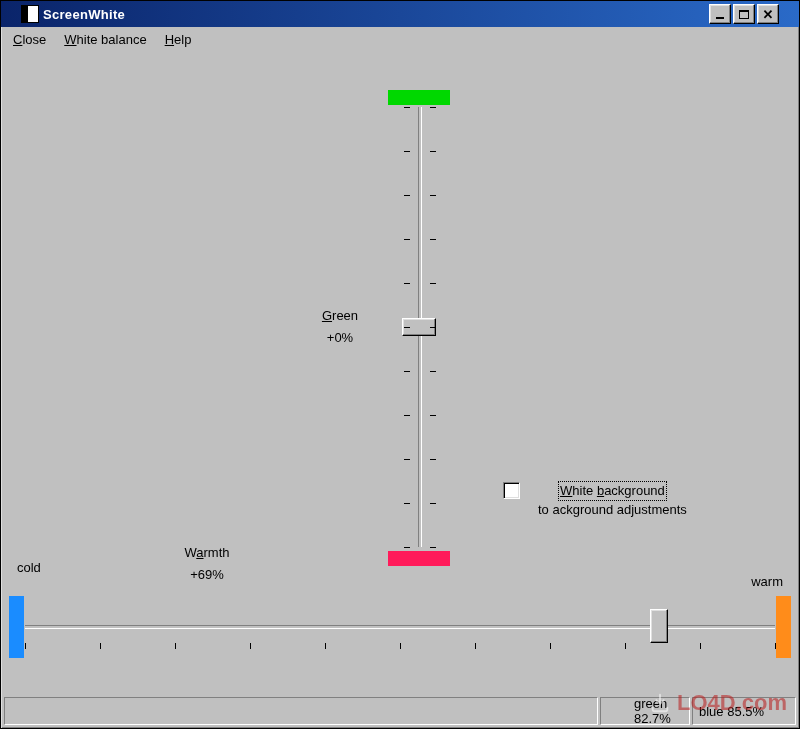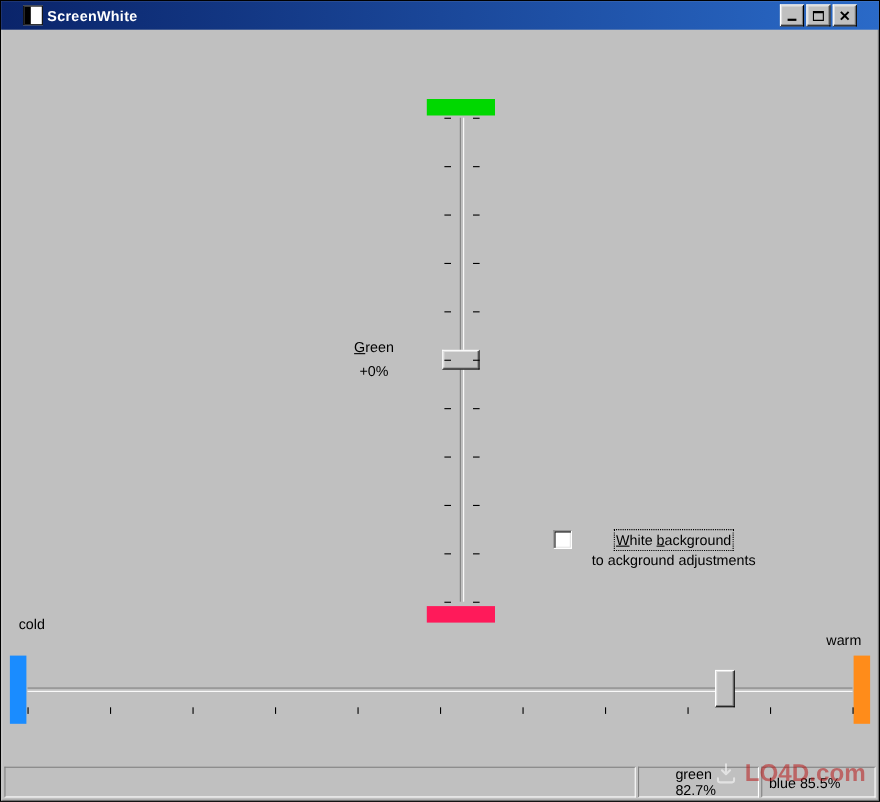--- a/index.html
+++ b/index.html
@@ -229,21 +229,21 @@
     border-right: 1px solid #fff;
     border-bottom: 1px solid #fff;
     display: flex;
     align-items: center;
     padding: 0 6px;
     font-size: 13px;
     overflow: hidden;
   }
   .status-spacer { flex: 1; }
   .pane-red { width: 100px; }
-  .pane-green { width: 110px; padding-left: 33px; }
+  .pane-green { width: 90px; padding-left: 33px; }
   .pane-blue { width: 104px; }
   
   .wm {
     position: absolute;
     right: 12px;
     bottom: 12px;
     color: #b91c1c;
     opacity: 0.55;
     font-weight: bold;
     font-size: 22px;
@@ -268,20 +268,25 @@
         </div>
       <div class="win-btn">
           <div class="max-glyph"></div>
         </div>
       <div class="win-btn">
           <span>✕</span>
         </div>
     </div>
   </div>
 
+  <div class="menubar">
+    <span class="menu-item"><span class="u">C</span>lose</span>
+    <span class="menu-item"><span class="u">W</span>hite balance</span>
+    <span class="menu-item"><span class="u">H</span>elp</span>
+  </div>
 
   <div class="client">
 
     <div class="swatch-green" style="background: rgb(0, 216, 0);"></div>
     <div class="swatch-magenta" style="background: rgb(255, 26, 90);"></div>
 
     <div class="vslider" id="vslider">
       <div class="vtrack"></div>
       <div class="vthumb" id="vthumb" style="top: 211px;"></div>
     <div class="vtick" style="left: -4px; top: 0px;"></div>
@@ -314,20 +319,24 @@
     </div>
 
     <div class="chk-wrap">
       <div class="checkbox"></div>
       <div class="chk-label">
         <span class="focus"><span class="u">W</span>hite <span class="u">b</span>ackground</span><br>
         <span>to ackground adjustments</span>
       </div>
     </div>
 
+    <div class="warmth-label">
+      <div>W<span class="u">a</span>rmth</div>
+      <div>+69%</div>
+    </div>
     <div class="cold-label">cold</div>
     <div class="warm-label">warm</div>
 
     <div class="swatch-blue" style="background: rgb(26, 140, 255);"></div>
     <div class="swatch-orange" style="background: rgb(255, 140, 26);"></div>
     <div class="hslider" id="hslider">
       <div class="htrack"></div>
       <div class="hthumb" id="hthumb" style="left: 624.75px;"></div>
     <div class="htick" style="left: 0px;"></div>
         <div class="htick" style="left: 75px;"></div>

